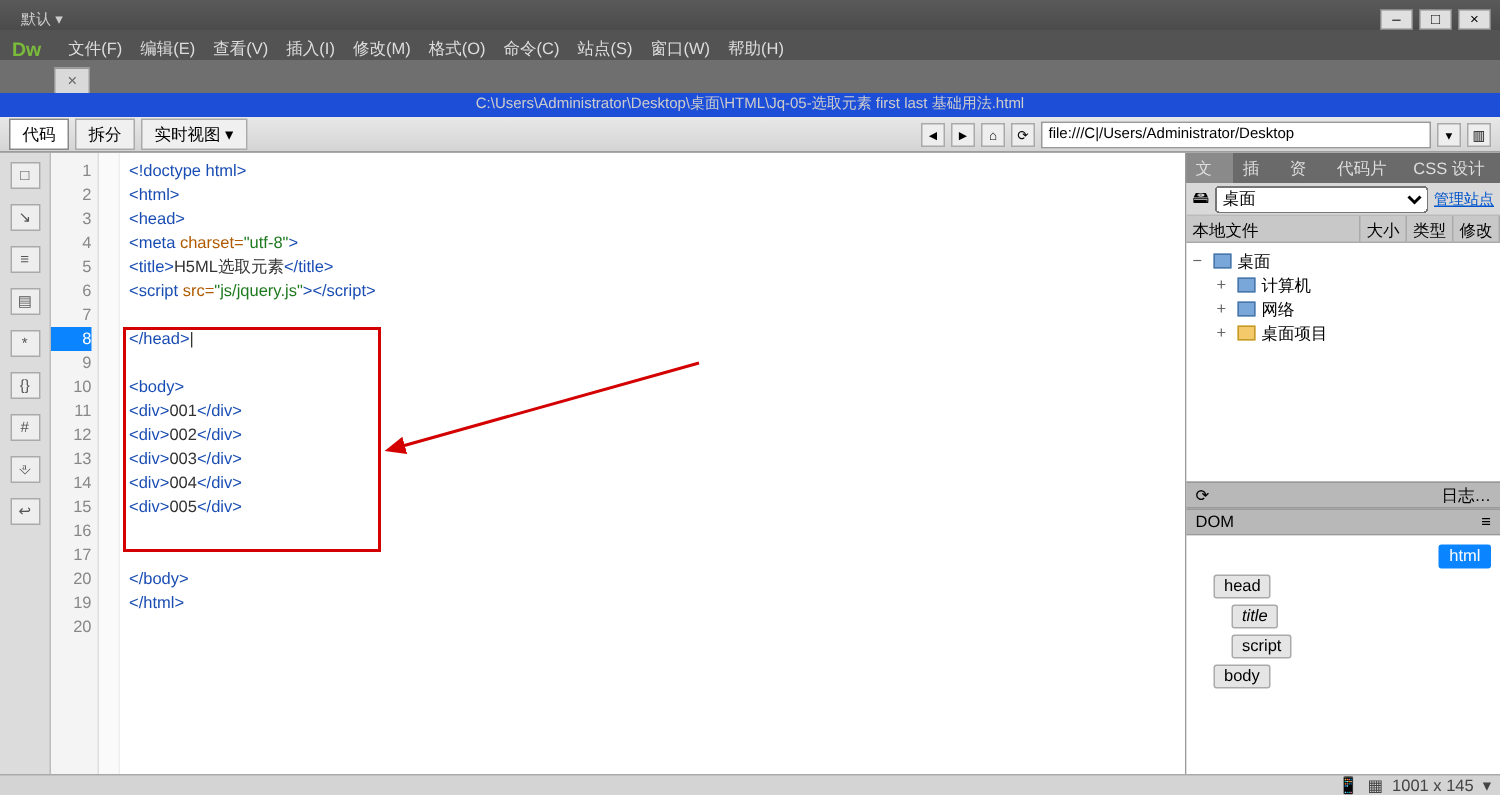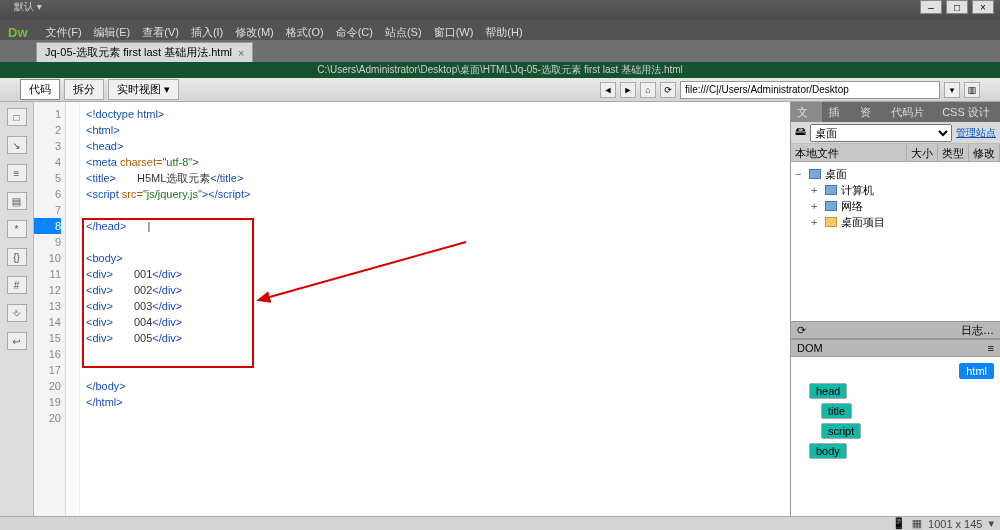--- a/index.html
+++ b/index.html
@@ -1,63 +1,63 @@
 <!DOCTYPE html>
 <html><head>
 <meta charset="utf-8">
 <style>
 * { margin: 0; padding: 0; box-sizing: border-box; font-family: "Microsoft YaHei", Arial, sans-serif; font-size: 11px; }
 body { background: #4b4b4b; width: 1000px; height: 530px; overflow: hidden; position: relative; }
-.titlebar { height: 20px; background: linear-gradient(#5a5a5a,#4b4b4b); display: flex; align-items: flex-start; justify-content: flex-end; gap: 4px; padding: 0 6px; }
+.titlebar { height: 20px; background: linear-gradient(#5a5a5a,#4b4b4b); display: flex; align-items: flex-end; justify-content: flex-end; gap: 4px; padding: 0 6px; }
 .titlebar .mode { color: #ccc; margin-right: auto; margin-left: 8px; font-size: 10px; }
 .winbtn { width: 22px; height: 14px; background: #e0e0e0; border: 1px solid #888; display: flex; align-items: center; justify-content: center; font-size: 10px; cursor: pointer; }
 .menubar { height: 20px; background: #535353; display: flex; align-items: flex-end; padding: 0 8px; gap: 12px; color: #ddd; }
 .menubar .logo { color: #7bbb3b; font-weight: bold; font-size: 13px; margin-right: 6px; }
 .menubar .mitem { cursor: pointer; font-size: 11px; margin-top: 44px; }
 .tabbar { height: 22px; background: #6f6f6f; display: flex; align-items: flex-end; padding-left: 36px; }
 .tab { background: #d9d9d9; border: 1px solid #999; border-bottom: none; padding: 2px 8px; font-size: 11px; display: flex; align-items: center; gap: 6px; }
 .tab .close { cursor: pointer; color: #666; }
-.pathbar { height: 16px; background: #14532d; color: #ccc; font-size: 10px; text-align: center; line-height: 16px; }
-.toolbar { height: 24px; background: linear-gradient(#e8e8e8,#d4d4d4); border-bottom: 1px solid #aaa; display: flex; align-items: center; padding: 0 20px; gap: 4px; }
+.pathbar { height: 16px; background: #1d4ed8; color: #ccc; font-size: 10px; text-align: center; line-height: 16px; }
+.toolbar { height: 24px; background: linear-gradient(#e8e8e8,#d4d4d4); border-bottom: 1px solid #aaa; display: flex; align-items: center; padding: 0 6px; gap: 4px; }
 .tbtn { padding: 2px 8px; border: 1px solid #aaa; background: #f0f0f0; font-size: 11px; cursor: pointer; }
 .tbtn.pressed { background: #fff; border-color: #888; }
 .toolbar .spacer { flex: 1; }
 .addr { display: flex; align-items: center; gap: 4px; }
 .addr .nav { width: 16px; height: 16px; border: 1px solid #aaa; background: #eee; display: flex; align-items: center; justify-content: center; cursor: pointer; font-size: 9px; }
 .addr input { width: 260px; height: 18px; border: 1px solid #999; padding: 0 4px; font-size: 10px; }
 .main { display: flex; height: 414px; }
 .leftbar { width: 34px; background: #dcdcdc; border-right: 1px solid #bbb; display: flex; flex-direction: column; align-items: center; gap: 10px; padding-top: 6px; }
 .iconbtn { width: 20px; height: 18px; border: 1px solid #aaa; background: #eee; cursor: pointer; display:flex; align-items:center; justify-content:center; font-size:10px; color:#555;}
 .editor { flex: 1; background: #fff; position: relative; display: flex; }
 .gutter { width: 32px; background: #f4f4f4; border-right: 1px solid #ddd; text-align: right; color: #888; font-family: Consolas, monospace; font-size: 12px; line-height: 16px; padding: 4px 4px 0 0; }
 .gutter .ln.hl { background: #0a84ff; color: #fff; }
 .fold { width: 14px; background: #fafafa; border-right: 1px solid #eee; }
 .code { flex: 1; font-family: Consolas, monospace; font-size: 12px; line-height: 16px; padding: 4px 0 0 6px; white-space: pre; position: relative; }
 .tag { color: #1a4db3; }
 .attr { color: #b05a00; }
 .str { color: #1e7a1e; }
-.txt { color: #333; margin-left: 21px; }
+.txt { color: #333; }
 .annot-box { position: absolute; border: 2px solid #d40000; pointer-events: none; }
 .annot-arrow { position: absolute; pointer-events: none; }
 .rightpanel { width: 210px; background: #e4e4e4; border-left: 1px solid #999; display: flex; flex-direction: column; }
 .rp-tabs { height: 20px; background: #6a6a6a; display: flex; color: #ddd; font-size: 10px; }
 .rp-tabs .t { padding: 3px 6px; cursor: pointer; }
 .rp-tabs .t.active { background: #8a8a8a; }
 .rp-row { height: 22px; background: #d9d9d9; border-bottom: 1px solid #bbb; display: flex; align-items: center; padding: 0 4px; gap: 4px; }
 .rp-row select { flex: 1; height: 18px; font-size: 11px; }
 .rp-row .link { color: #0055cc; text-decoration: underline; cursor: pointer; font-size: 10px; }
 .rp-head { height: 18px; background: #c8c8c8; border-bottom: 1px solid #aaa; display: flex; font-size: 10px; }
 .rp-head span { padding: 2px 4px; border-right: 1px solid #aaa; }
 .tree { flex: 1; background: #fff; padding: 4px; font-size: 11px; overflow: hidden; }
 .tree .node { display: flex; align-items: center; gap: 4px; height: 16px; }
 .tree .fld { width: 12px; height: 10px; background: #f3c969; border: 1px solid #c49a2a; }
 .tree .comp { width: 12px; height: 10px; background: #7aa7d9; border: 1px solid #4a77a9; }
 .rp-section { height: 18px; background: #b8b8b8; border-top: 1px solid #999; border-bottom: 1px solid #999; padding: 2px 6px; font-size: 10px; display:flex; align-items:center; justify-content:space-between;}
 .dom { background: #fff; padding: 4px 6px; font-size: 10px; flex:1;}
-.dom .dn { display: inline-block; border: 1px solid #aaa; background: #14b8a6; padding: 1px 6px; margin: 2px 0; border-radius: 2px; }
+.dom .dn { display: inline-block; border: 1px solid #aaa; background: #e5e5e5; padding: 1px 6px; margin: 2px 0; border-radius: 2px; }
 .dom .dn.sel { background: #0a84ff; color: #fff; border-color: #0a84ff; }
 .statusbar { height: 14px; background: #d4d4d4; border-top: 1px solid #aaa; display: flex; align-items: center; justify-content: flex-end; padding: 0 6px; gap: 6px; font-size: 10px; color: #444; }
 .watermark { position: absolute; right: 20px; bottom: 22px; color: rgba(255,255,255,0.45); font-size: 22px; font-weight: bold; pointer-events: none; text-align: right; line-height: 1.1;}
 .watermark .sub { font-size: 11px; font-weight: normal; color: rgba(255,255,255,0.35);}
 </style>
 </head>
 <body>
 
 <div class="titlebar">
   <span class="mode">默认 ▾</span>
@@ -75,21 +75,20 @@
   <span class="mitem">修改(M)</span>
   <span class="mitem">格式(O)</span>
   <span class="mitem">命令(C)</span>
   <span class="mitem">站点(S)</span>
   <span class="mitem">窗口(W)</span>
   <span class="mitem">帮助(H)</span>
 </div>
 
 <div class="tabbar">
   <div class="tab">
-    <span>Jq-05-选取元素 first last 基础用法.html</span>
     <span class="close">×</span>
   </div>
 </div>
 
 <div class="pathbar">C:\Users\Administrator\Desktop\桌面\HTML\Jq-05-选取元素 first last 基础用法.html</div>
 
 <div class="toolbar">
   <div class="tbtn pressed">代码</div>
   <div class="tbtn">拆分</div>
   <div class="tbtn">实时视图 ▾</div>
@@ -200,21 +199,21 @@
       <span>⟳</span>
       <span>日志…</span>
     </div>
     <div class="rp-section">
       <span>DOM</span>
         <span>≡</span>
     </div>
     <div class="dom" id="domtree">
         <div style="padding-left: 0px; text-align: right;"><span class="dn sel">html</span></div>
         <div style="padding-left: 12px;"><span class="dn">head</span></div>
-        <div style="padding-left: 24px;"><span class="dn">title</span></div>
+        <div style="padding-left: 24px; font-style: italic;"><span class="dn">title</span></div>
         <div style="padding-left: 24px;"><span class="dn">script</span></div>
         <div style="padding-left: 12px;"><span class="dn">body</span></div>
       </div>
   </div>
 </div>
 
 <div class="statusbar">
   <span>📱</span>
   <span>▦</span>
   <span>1001 x 145</span>

